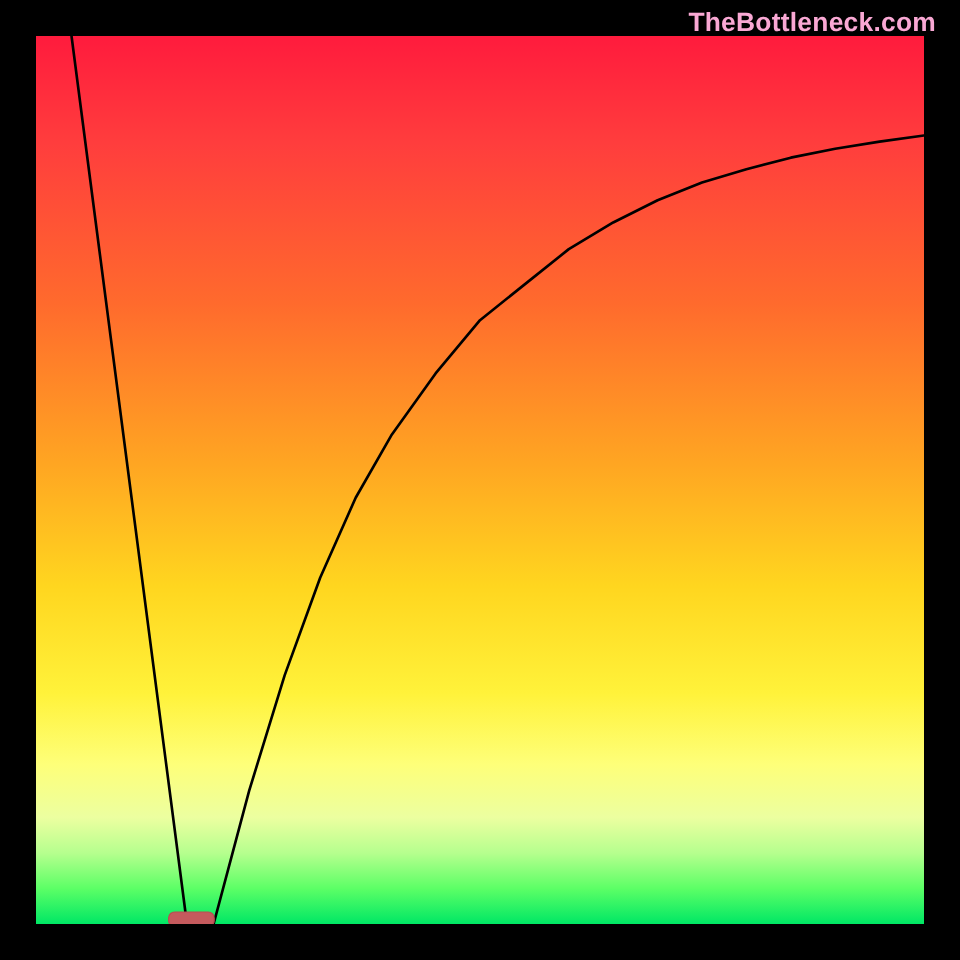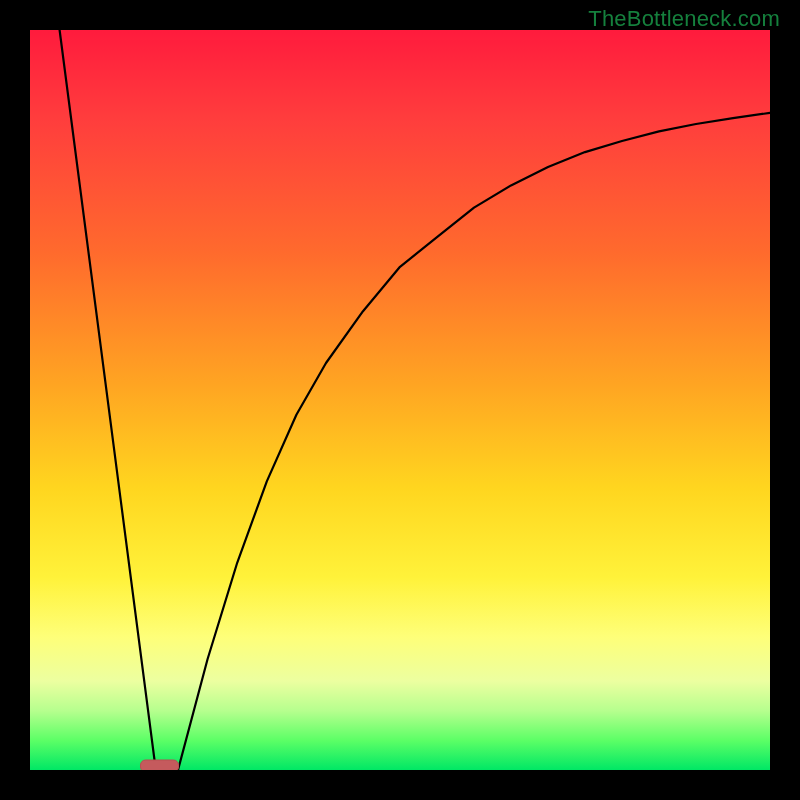--- a/index.html
+++ b/index.html
@@ -36,23 +36,23 @@
       #ecffa0 88%,
       #b6ff8e 92%,
       #5cff66 96%,
       #00e765 100%
     );
   }
   .watermark {
     position: absolute;
     top: 6px;
     right: 20px;
-    color: #15803d;
+    color: #f9a8d4;
     font-size: 22px;
-    font-weight: 400;
+    font-weight: 700;
     letter-spacing: 0.2px;
     user-select: none;
   }
   svg.curves {
     position: absolute;
     left: 0;
     top: 0;
     width: 740px;
     height: 740px;
   }

